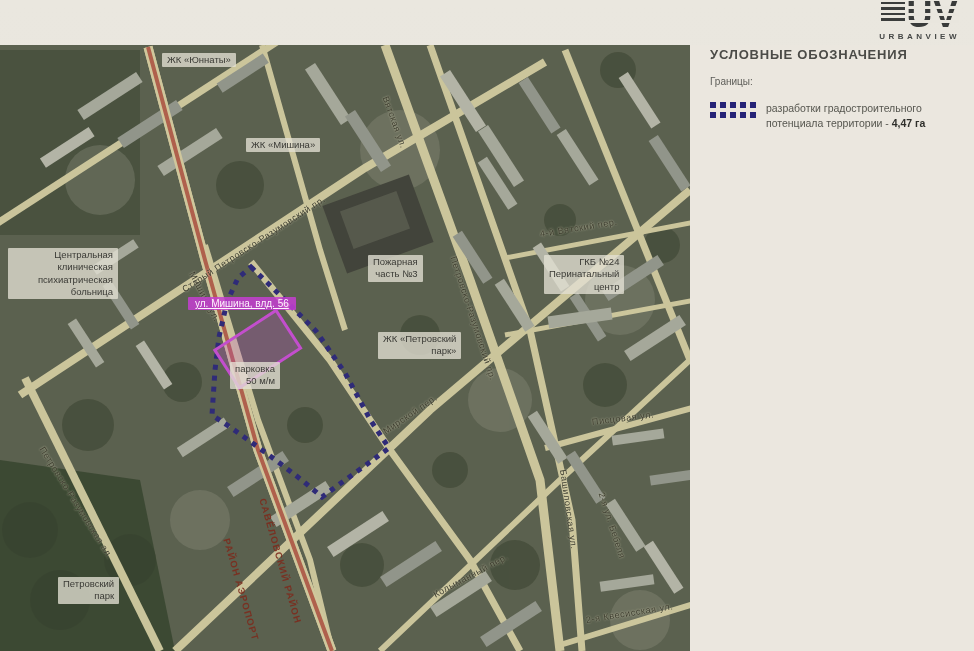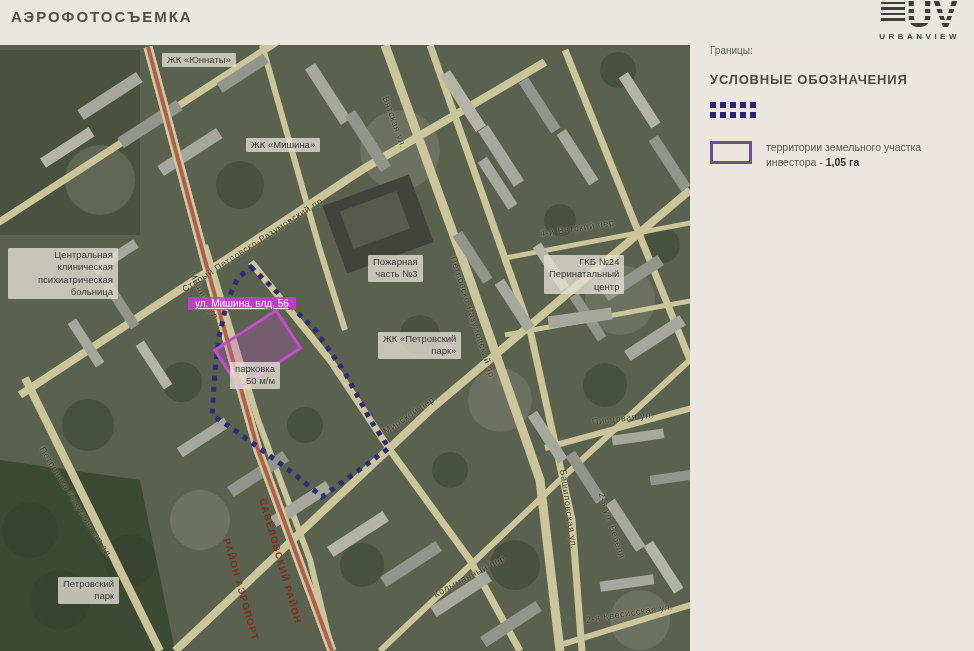--- a/index.html
+++ b/index.html
@@ -41,21 +41,20 @@
   .rectline{width:36px;height:17px;border:3px solid #6b4f93;background:transparent;}
   .redline{width:40px;height:4px;background:#ad5240;margin-top:5px;}
   .leg-text{font-size:10.5px;line-height:1.45;color:#56564f;}
   .leg-bold{font-weight:700;color:#2f2f2b;}
 </style>
 </head>
 <body>
 
 <div id="slide">
 
-  <div id="page-title">АЭРОФОТОСЪЕМКА</div>
 
   <div id="logo">
     <div class="uv-wrap">
       <div class="left-bars"></div>
       <div class="uv-text">UV</div>
       <div class="uv-stripe" style="top:6px"></div>
       <div class="uv-stripe" style="top:13px"></div>
       <div class="uv-stripe" style="top:20px"></div>
     </div>
     <div class="logo-sub">URBANVIEW</div>
@@ -196,45 +195,40 @@
 Перинатальный
 центр</div>
     <div class="maplabel" style="left:230px;top:317px">парковка
 50 м/м</div>
     <div class="maplabel" style="left:58px;top:532px">Петровский
 парк</div>
     <div class="parcel-label" style="left:188px;top:252px">ул. Мишина, влд. 56</div>
   </div>
 
   <div id="legend">
+    <div id="legend-title">УСЛОВНЫЕ ОБОЗНАЧЕНИЯ</div>
     <div id="legend-sub">Границы:</div>
-    <div id="legend-title">УСЛОВНЫЕ ОБОЗНАЧЕНИЯ</div>
 
     <div class="leg-item">
       <div class="leg-swatch">
         <div class="dots">
             <span></span>
             <span></span>
             <span></span>
             <span></span>
             <span></span>
             <span></span>
             <span></span>
             <span></span>
             <span></span>
             <span></span>
           </div>
       </div>
-    </div>
-
-    <div class="leg-item">
-      <div class="leg-swatch">
-        <div class="rectline"></div>
-      </div>
       <div class="leg-text">
-        <span>территории земельного участка</span><br>
-        <span>инвестора - </span><span class="leg-bold">1,05 га</span>
+        <span>разработки градостроительного</span><br>
+        <span>потенциала территории - </span><span class="leg-bold">4,47 га</span>
       </div>
     </div>
 
+
   </div>
 
 </div>
 
 </body></html>

